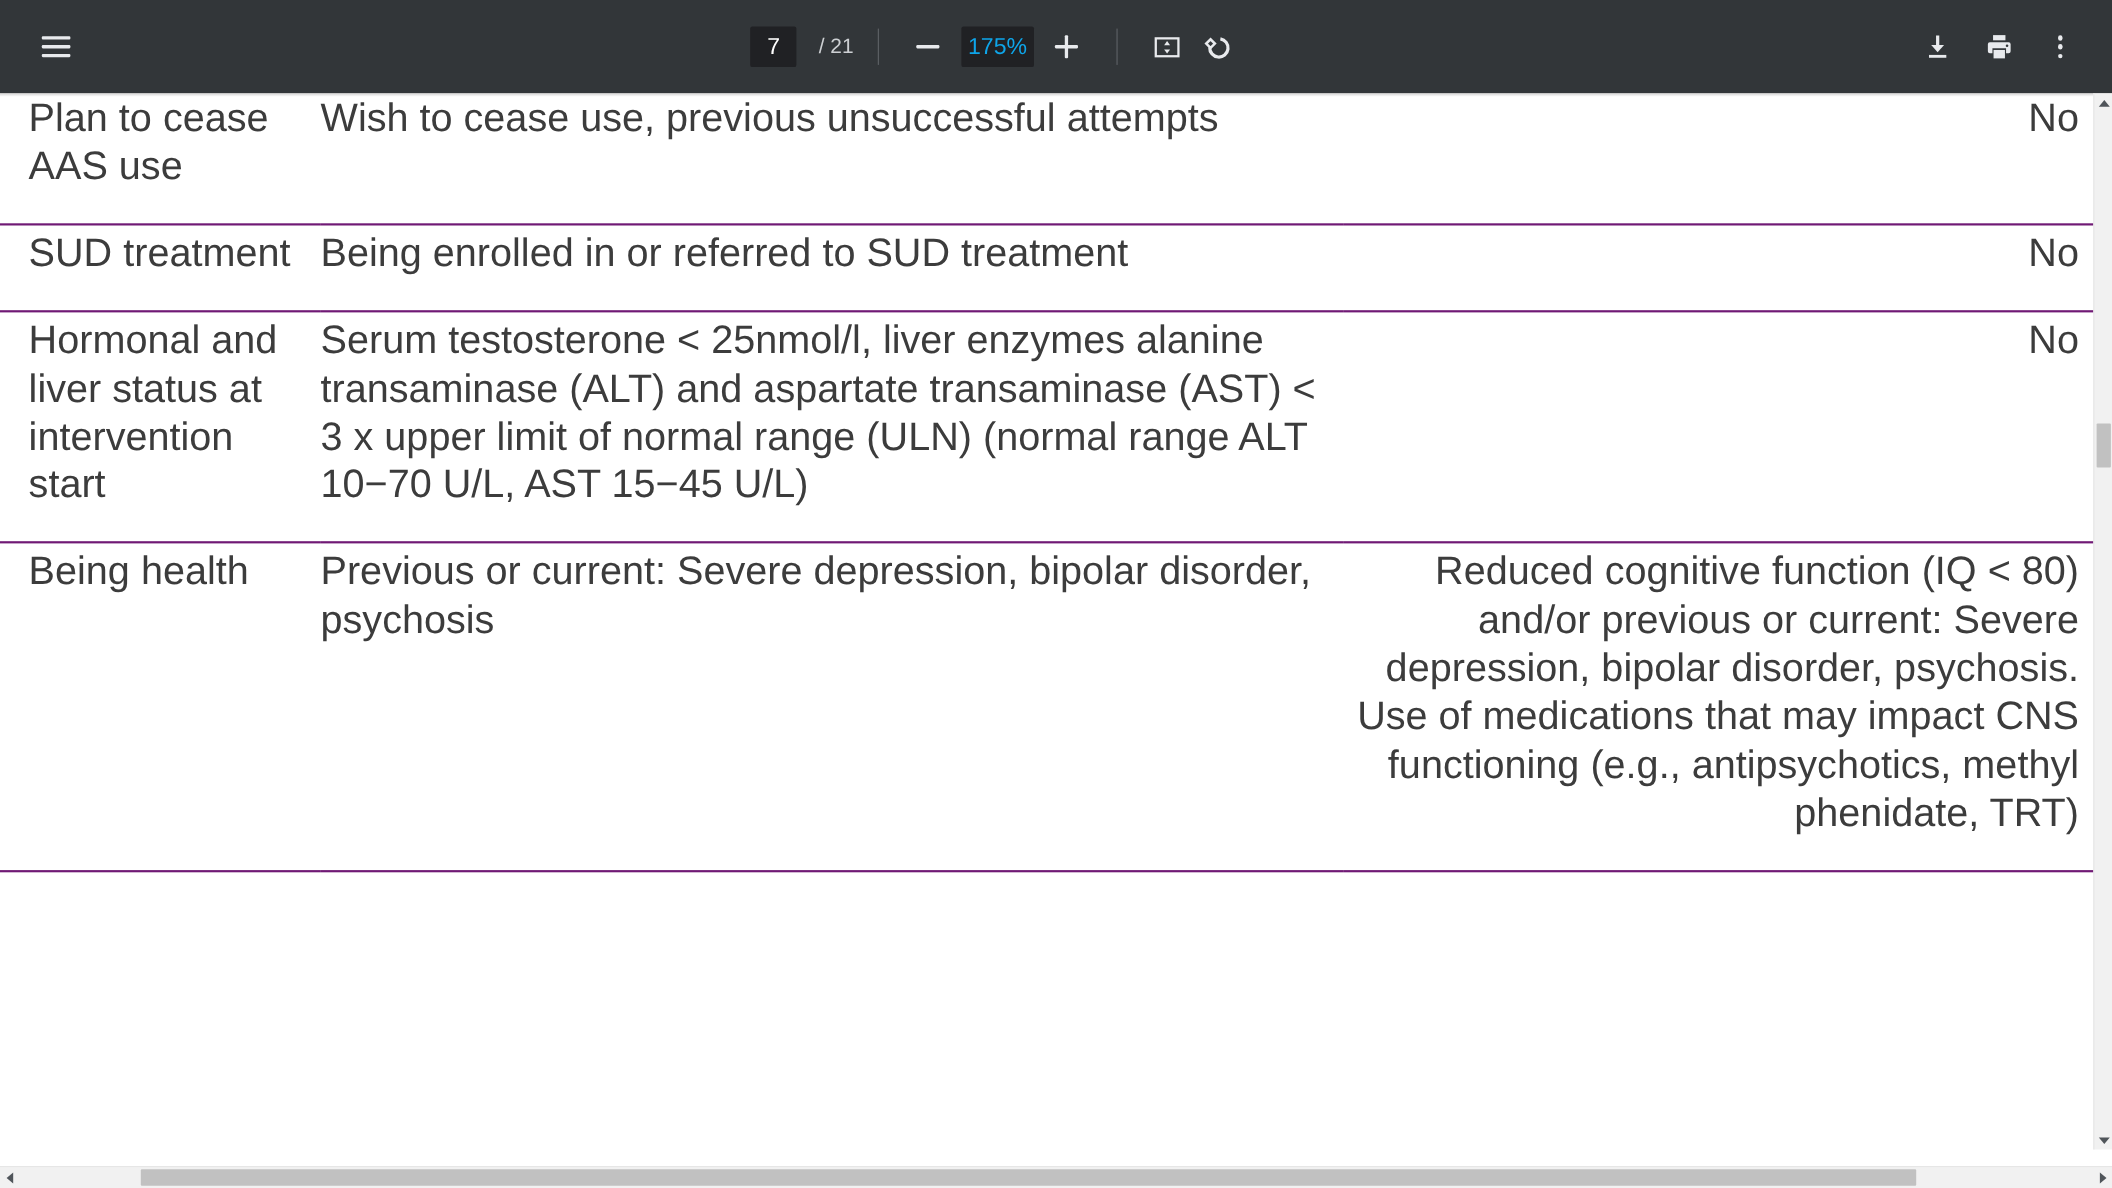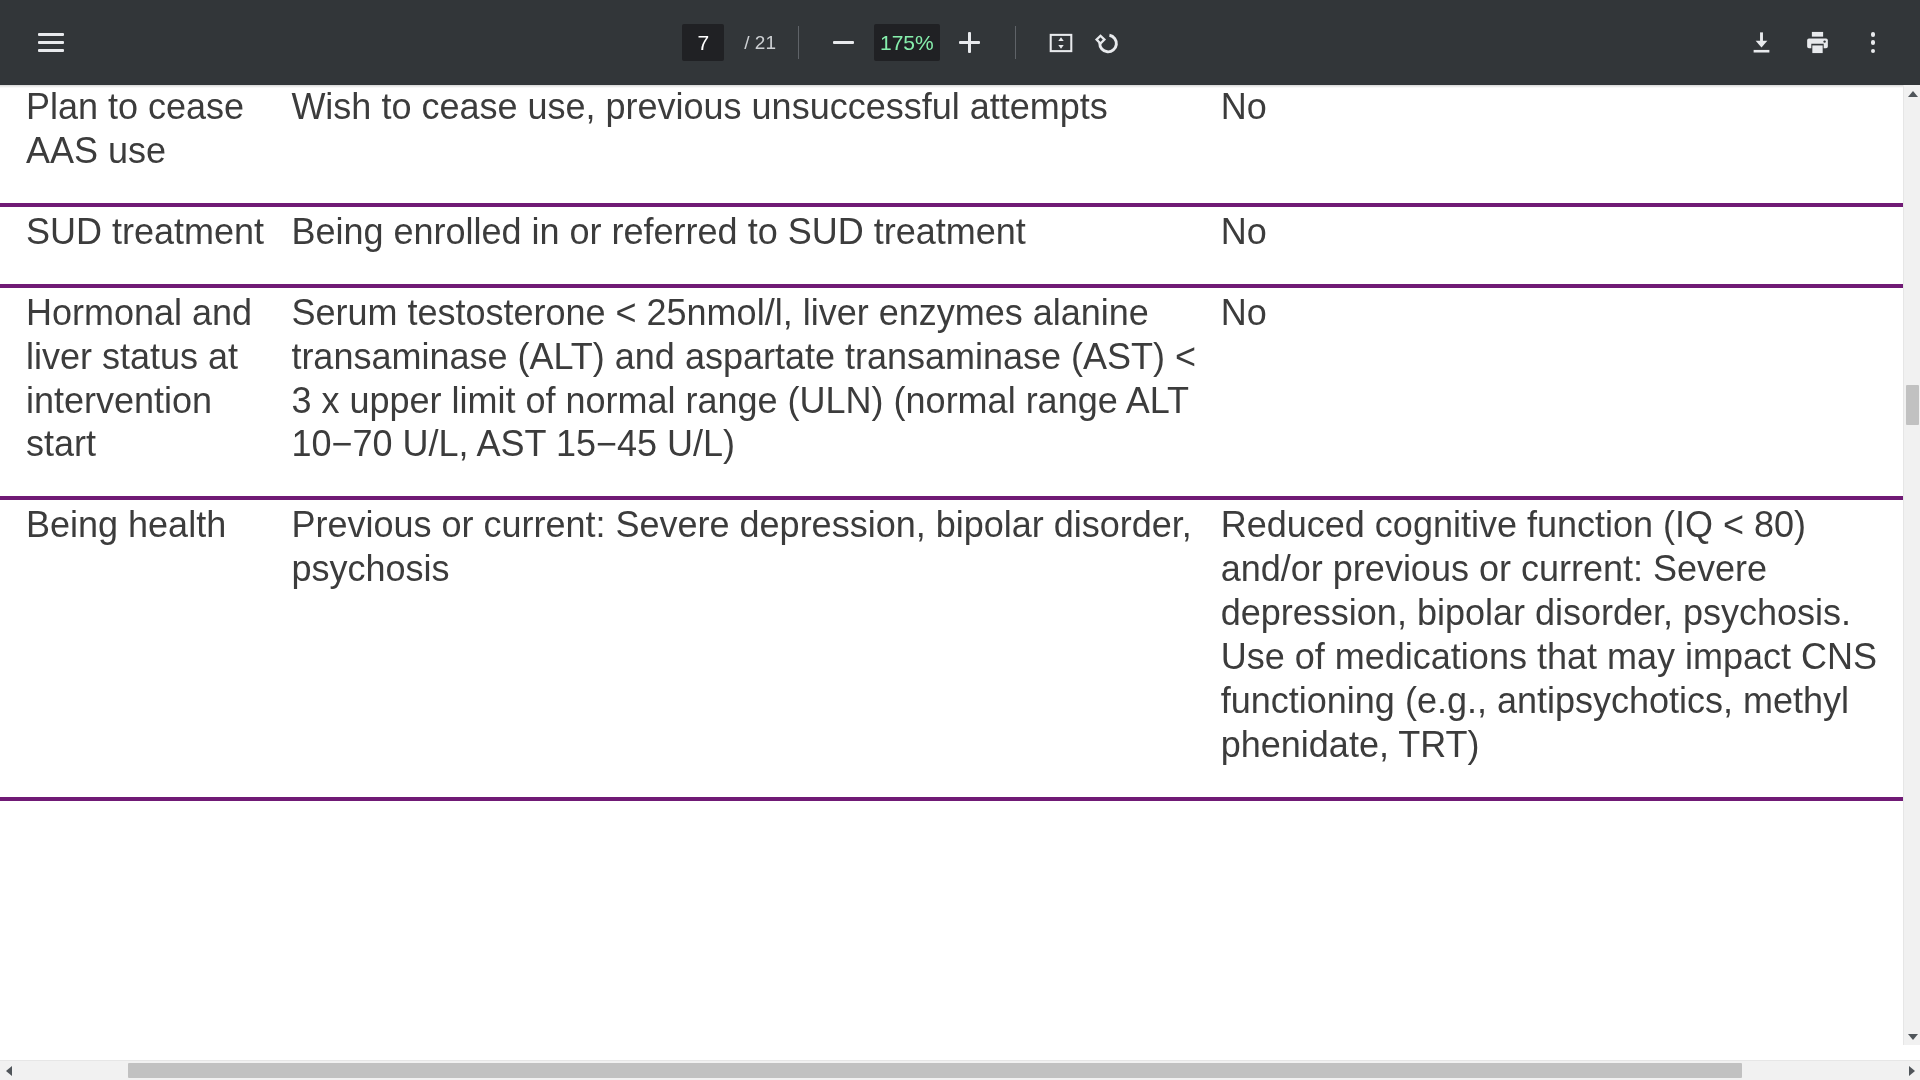--- a/index.html
+++ b/index.html
@@ -144,21 +144,21 @@
     background: #e8eaed;
     border-radius: 1px;
   }
   .plus-glyph:before { left: 0; top: 9px; width: 21px; height: 3px; }
   .plus-glyph:after  { top: 0; left: 9px; height: 21px; width: 3px; }
 
   #zoom-level {
     min-width: 64px;
     height: 37px;
     background: #202124;
-    color: #86efac;
+    color: #0ea5e9;
     font-size: 21px;
     display: flex;
     align-items: center;
     justify-content: center;
     border-radius: 2px;
     margin: 0 7px;
     padding: 0 6px;
     cursor: text;
   }
 
@@ -208,26 +208,26 @@
     width: 1904px;
     border-collapse: collapse;
     table-layout: fixed;
   }
   .tbl td {
     vertical-align: top;
     color: #3c3c3c;
     font-size: 36px;
     line-height: 1.22;
     padding: 3px 14px 30px 0;
-    border-bottom: 4px solid #701a75;
+    border-bottom: 2px solid #701a75;
     margin-top: 40px;
   }
   .col1 { width: 290px; padding-left: 26px !important; }
   .col2 { width: 925px; }
-  .col3 { width: 680px; }
+  .col3 { width: 680px; text-align: right; }
 
   tr.section-row td {
     font-weight: bold;
     font-size: 36px;
     padding-top: 14px;
     padding-bottom: 20px;
   }
 
   tr.first-row td {
     padding-top: 0;

